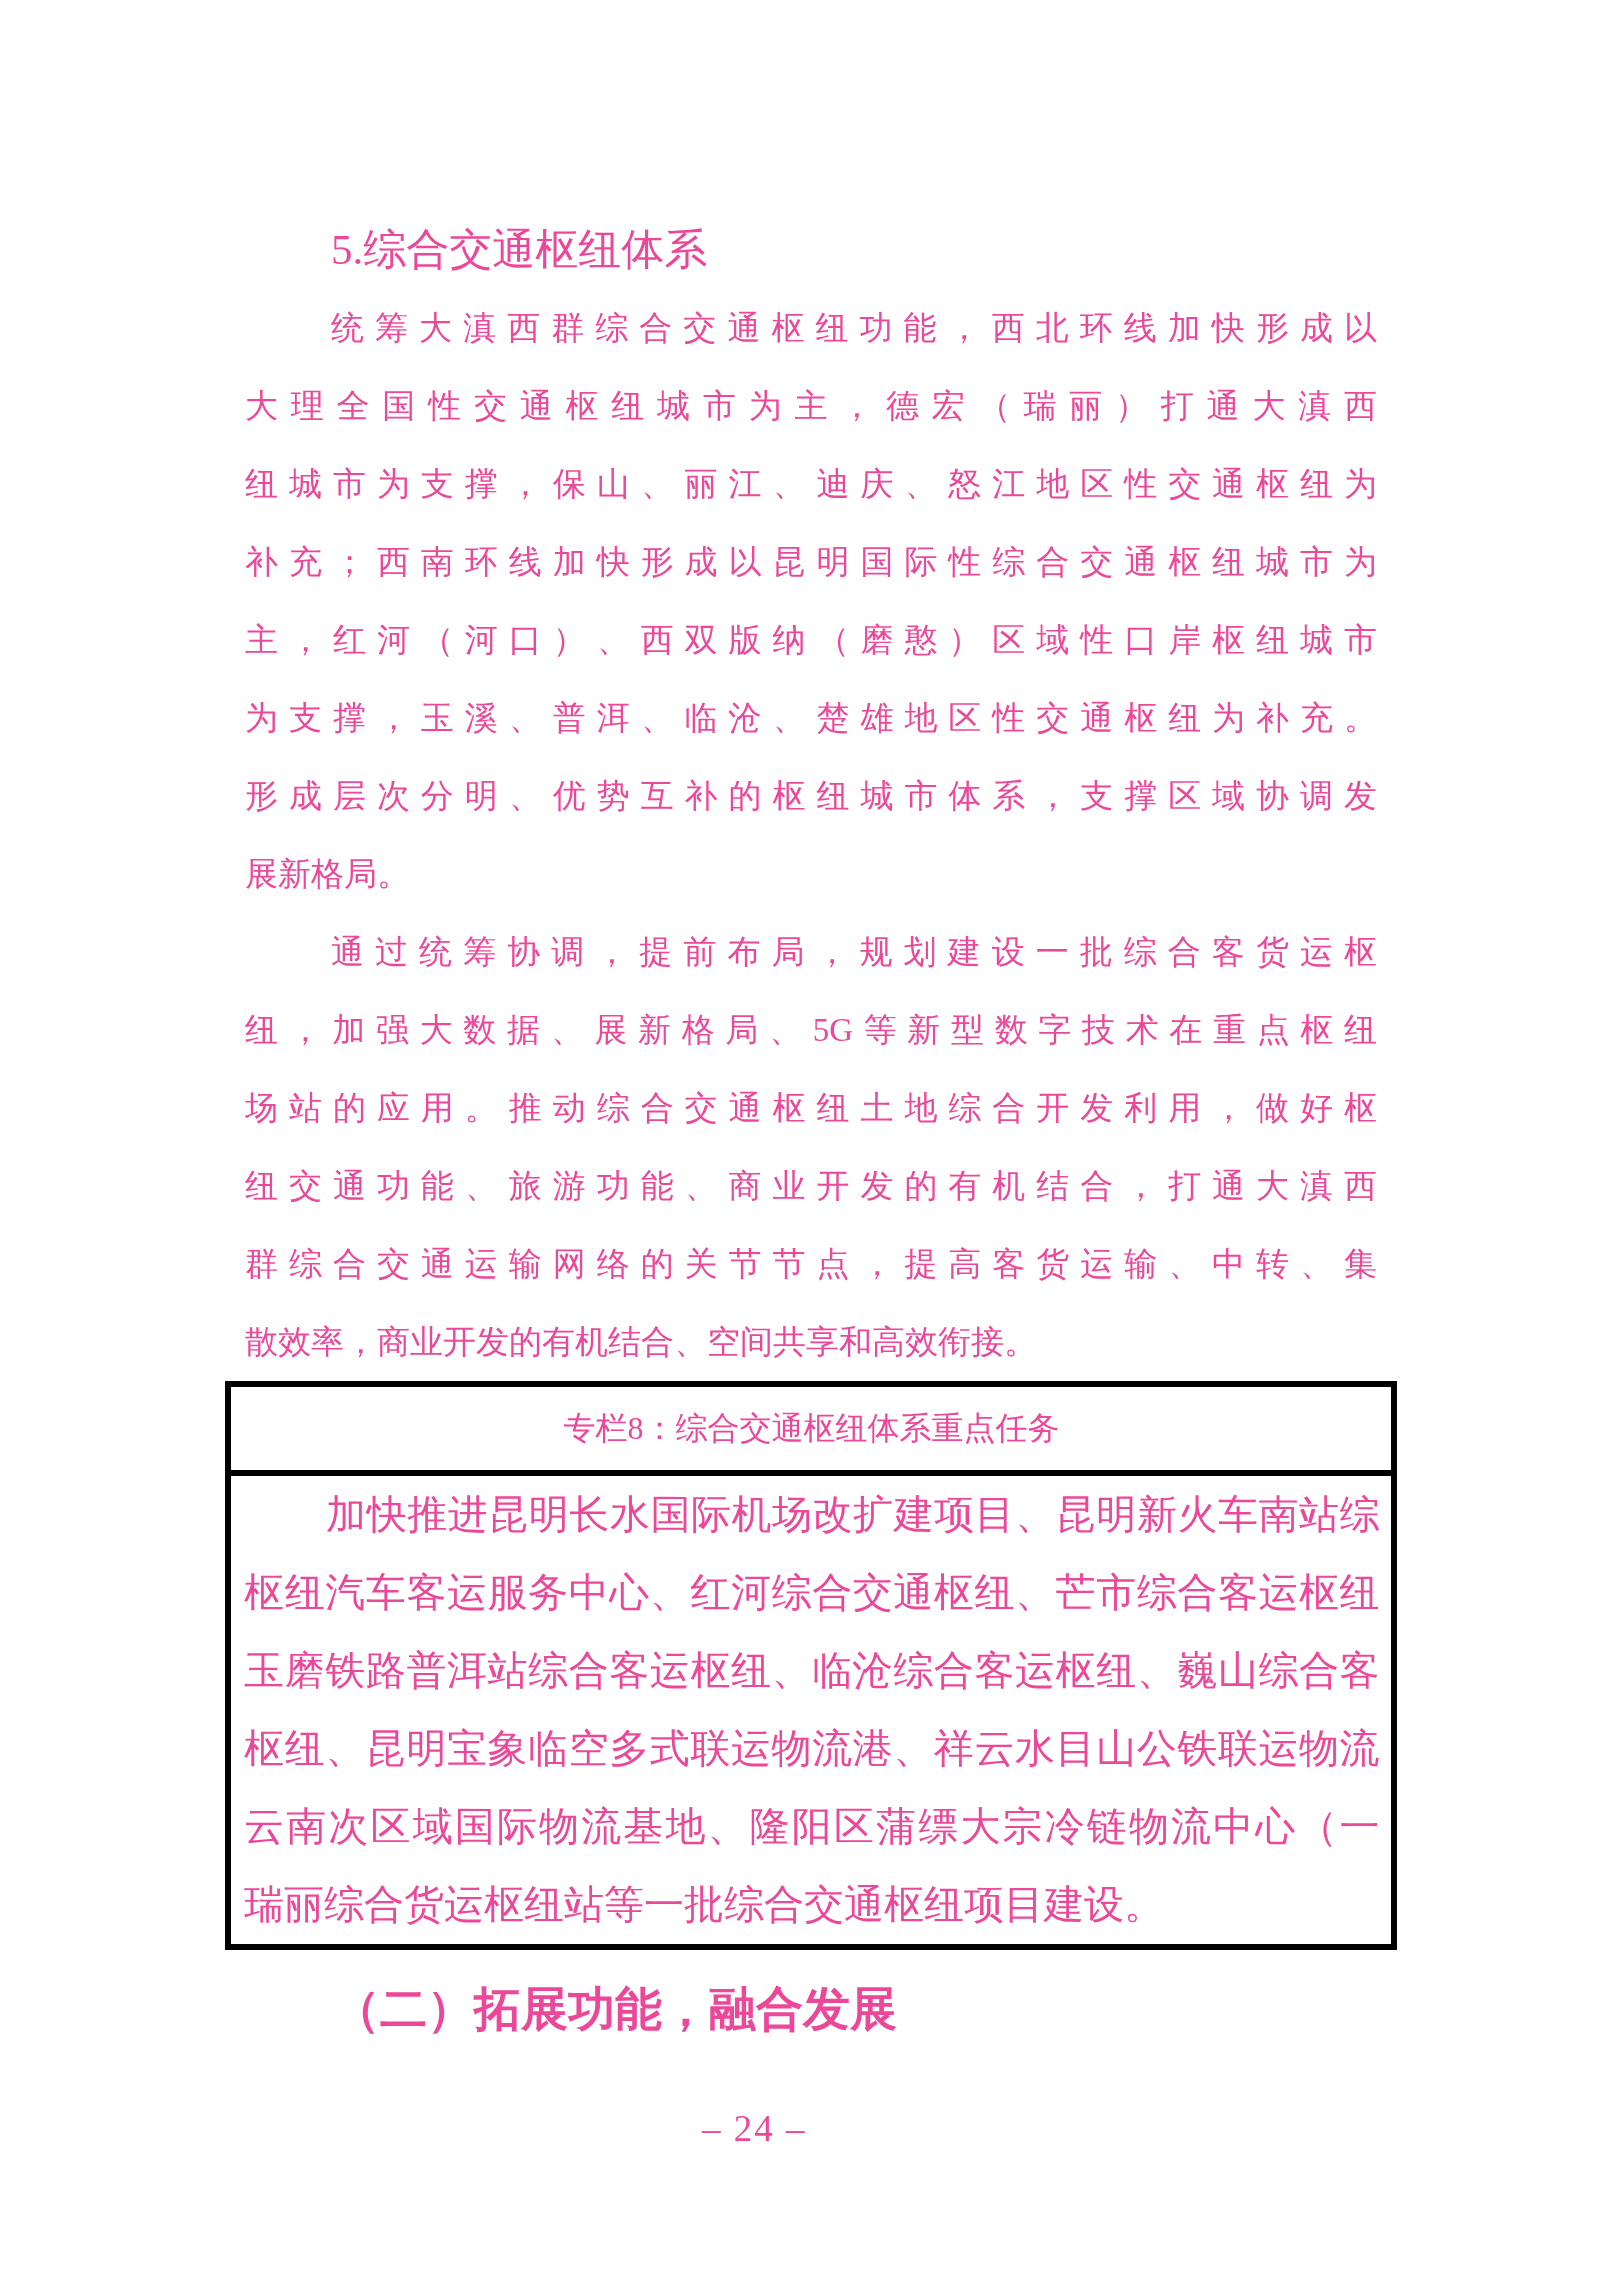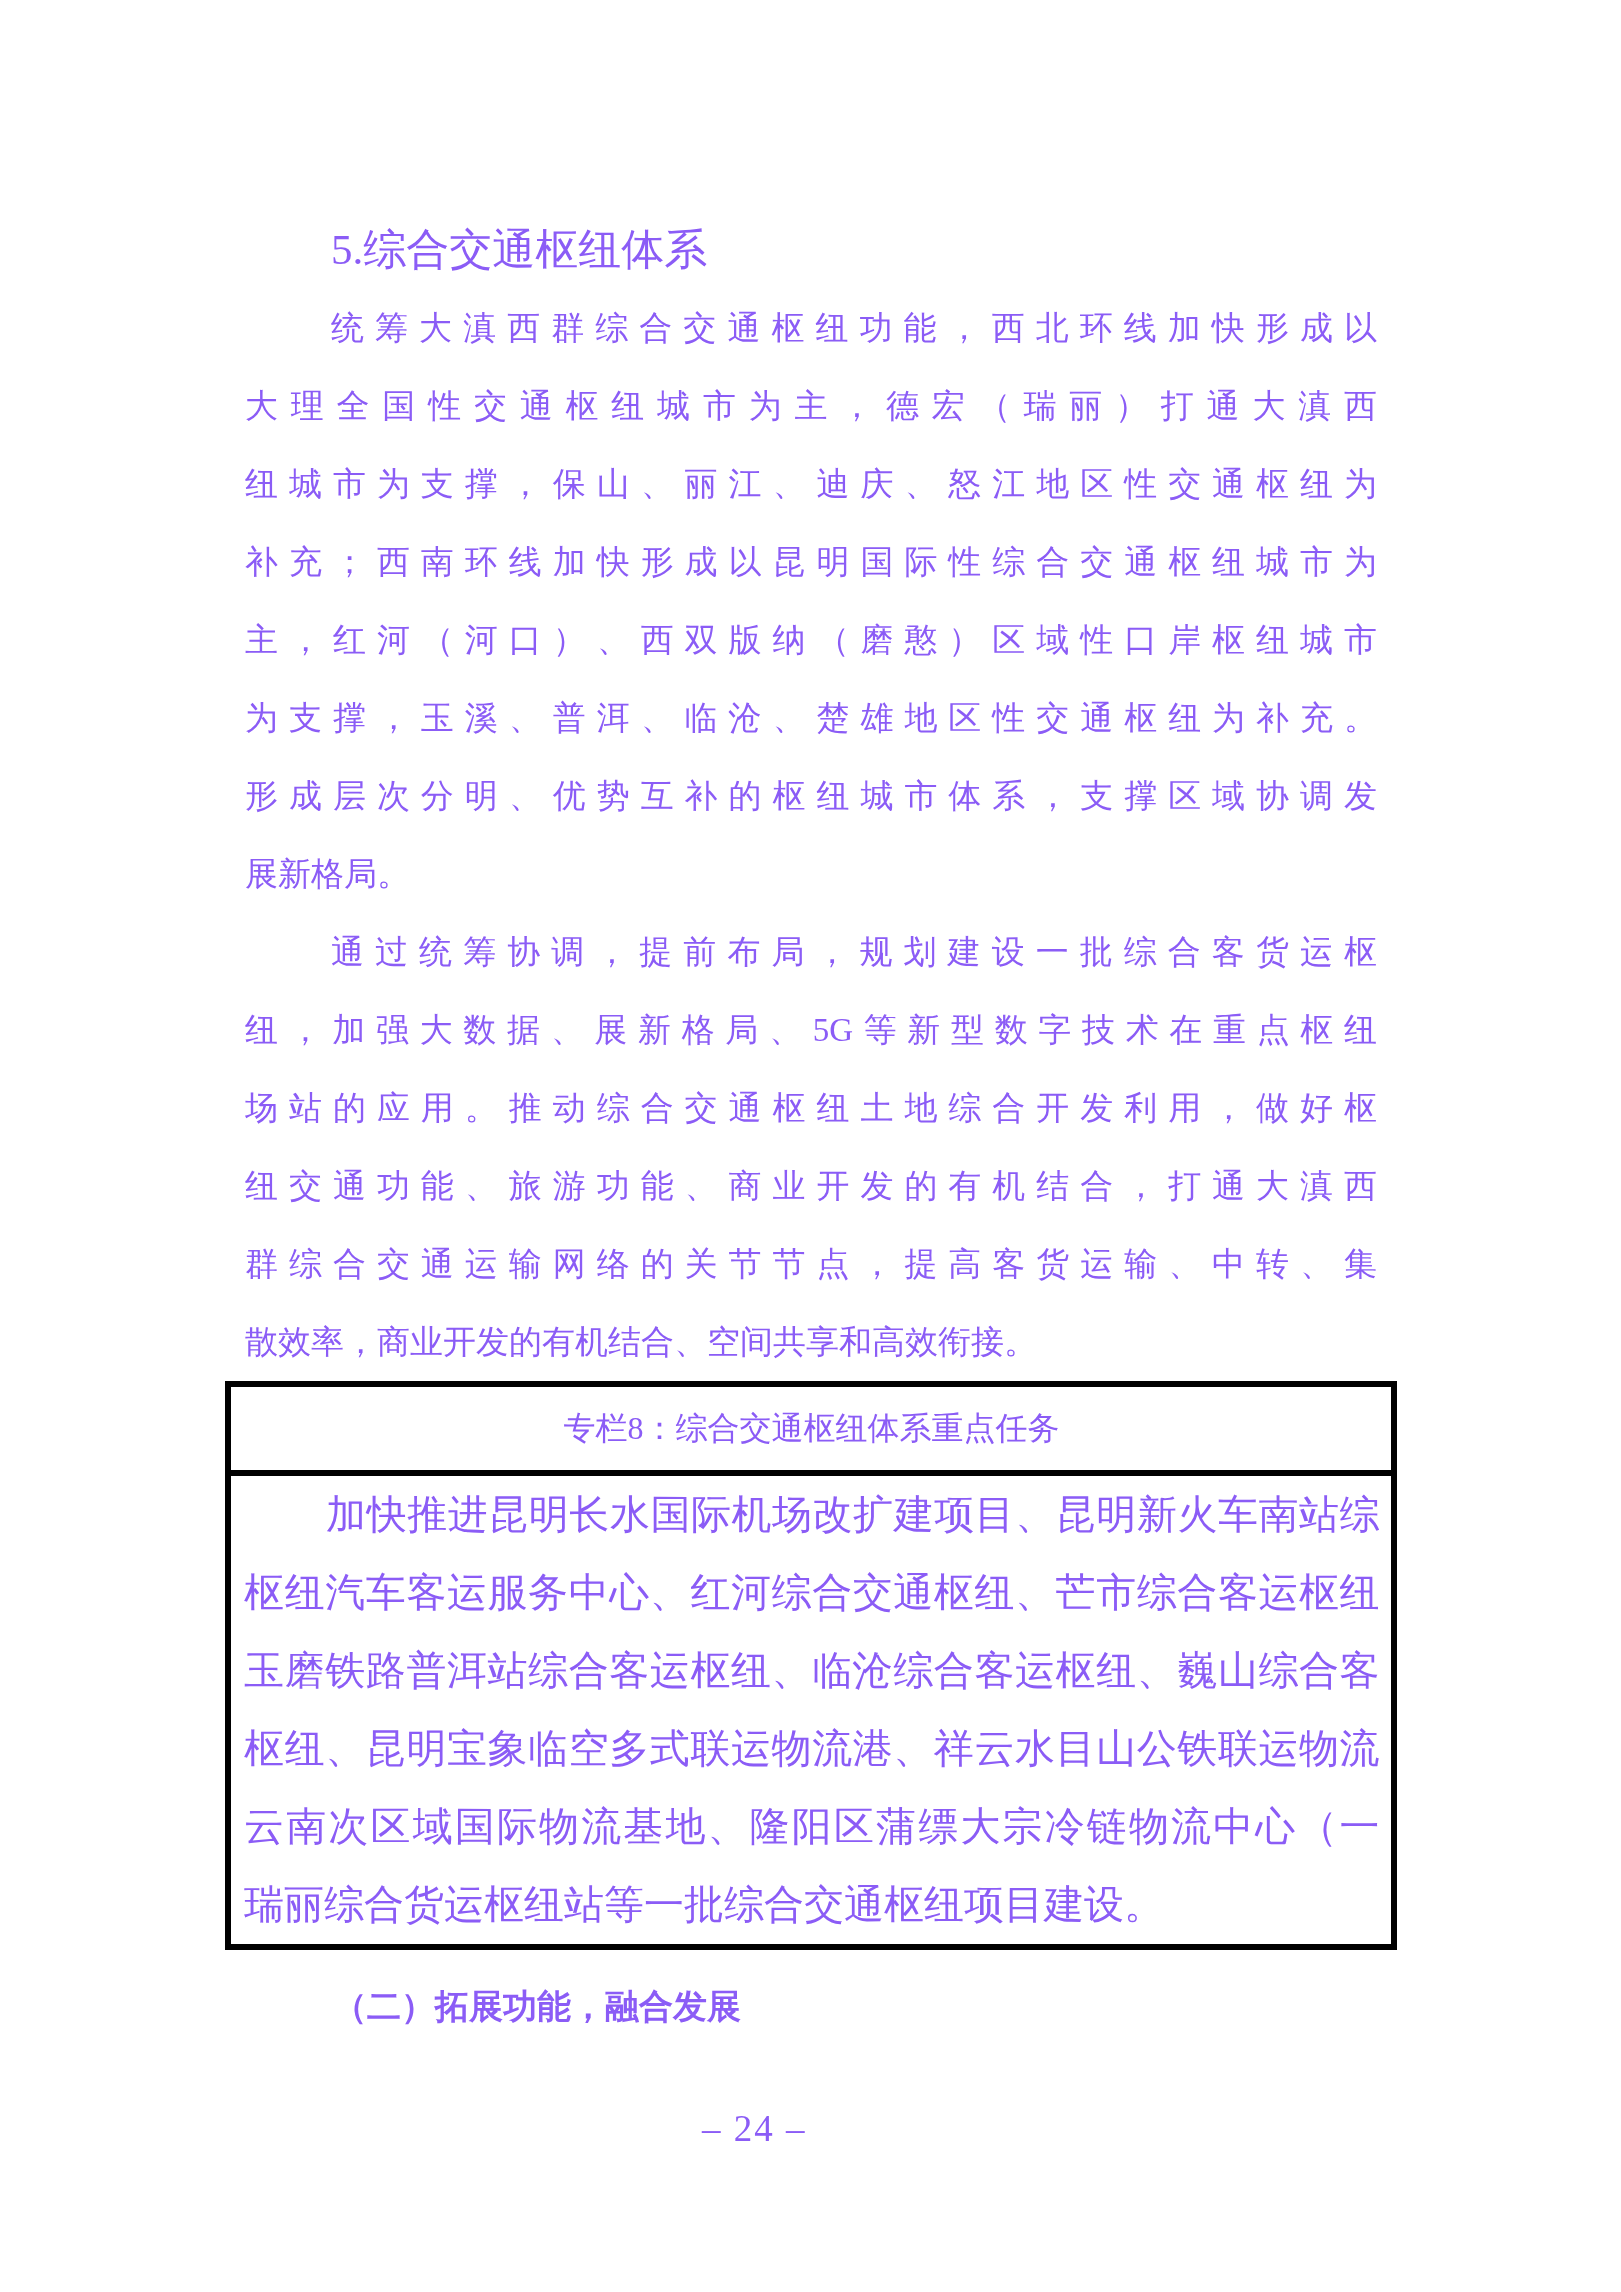--- a/index.html
+++ b/index.html
@@ -5,21 +5,21 @@
   html, body {
     margin: 0;
     padding: 0;
     background: #ffffff;
   }
   .page {
     position: relative;
     width: 1621px;
     height: 2293px;
     background: #ffffff;
-    color: #8b5cf6;
+    color: #ec4899;
     font-family: "Liberation Serif", "DejaVu Serif", serif;
     overflow: hidden;
   }
   .content {
     position: absolute;
     left: 245px;
     top: 211px;
     width: 1132px;
   }
   .line {
@@ -61,24 +61,23 @@
     text-align: justify;
     text-align-last: justify;
     overflow: hidden;
   }
   .bline.indent { text-indent: 82px; }
   .bline.no-just { text-align-last: left; }
   .subheading {
     margin-top: 19.6px;
     height: 78px;
     line-height: 78px;
-    font-size: 34px;
+    font-size: 47px;
     font-weight: bold;
     text-indent: 88px;
-    font-family: Liberation Mono, monospace;
   }
   .page-number {
     position: absolute;
     top: 2107px;
     left: 702px;
     width: 294px;
     text-align: left;
     font-size: 37px;
     letter-spacing: 2px;
   }

